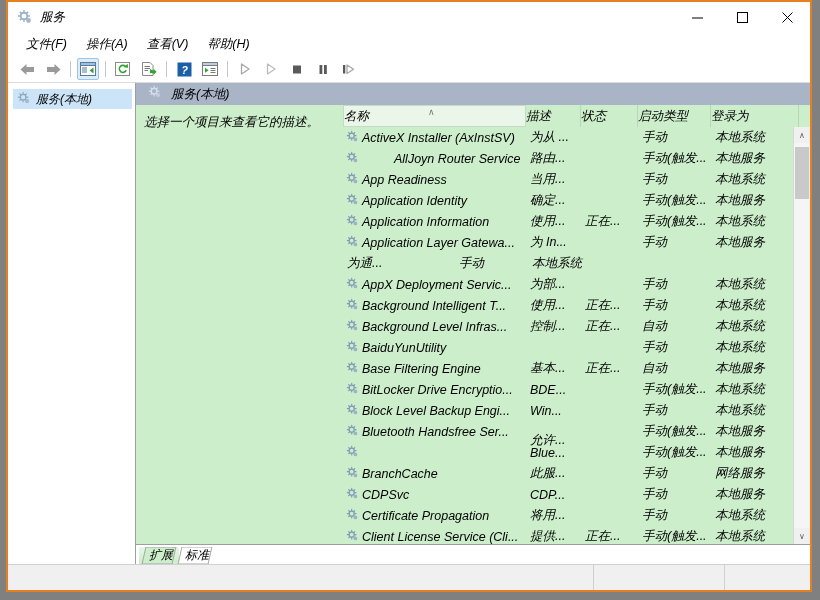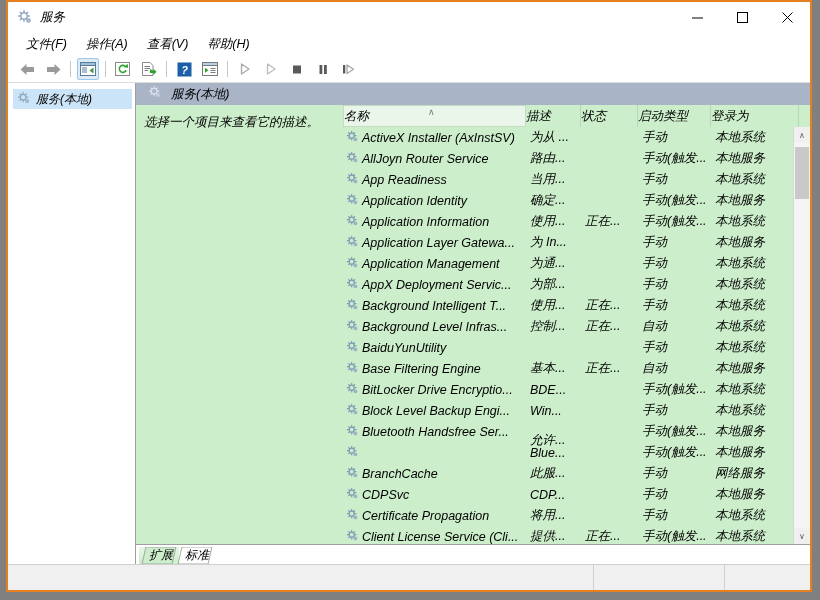--- a/index.html
+++ b/index.html
@@ -564,21 +564,21 @@
                     </svg></span>
                   <span>ActiveX Installer (AxInstSV)</span>
                 </div>
                 <div class="cell c-desc" style="width: 55px; flex: 0 0 55px;">为从 ...</div>
                 <div class="cell c-status" style="width: 57px; flex: 0 0 57px;"></div>
                 <div class="cell c-startup" style="width: 73px; flex: 0 0 73px;">手动</div>
                 <div class="cell c-logon" style="width: 88px; flex: 0 0 88px;">本地系统</div>
                 <div class="cell" style="flex: 1 1 auto;"></div>
               </div>
               <div class="row">
-                <div class="cell c-name" style="width: 183px; flex: 0 0 183px;">
+                <div class="cell c-name" style="width: 183px; flex: 0 0 183px; gap: 32px;">
                   <span class="gear"><svg width="13" height="13" viewBox="0 0 16 16">
                       <g fill="none" stroke="#7f9ab5" stroke-width="1.5">
                         <circle cx="7" cy="7" r="3.1"></circle>
                       </g>
                       <g stroke="#7f9ab5" stroke-width="1.4" stroke-linecap="round">
                         <line x1="7" y1="1.7" x2="7" y2="3.1"></line>
                         <line x1="7" y1="10.9" x2="7" y2="12.3"></line>
                         <line x1="1.7" y1="7" x2="3.1" y2="7"></line>
                         <line x1="10.9" y1="7" x2="12.3" y2="7"></line>
                         <line x1="3.3" y1="3.3" x2="4.3" y2="4.3"></line>
@@ -694,39 +694,20 @@
                     </svg></span>
                   <span>Application Layer Gatewa...</span>
                 </div>
                 <div class="cell c-desc" style="width: 55px; flex: 0 0 55px;">为 In...</div>
                 <div class="cell c-status" style="width: 57px; flex: 0 0 57px;"></div>
                 <div class="cell c-startup" style="width: 73px; flex: 0 0 73px;">手动</div>
                 <div class="cell c-logon" style="width: 88px; flex: 0 0 88px;">本地服务</div>
                 <div class="cell" style="flex: 1 1 auto;"></div>
               </div>
               <div class="row">
-                <div class="cell c-name" style="width: 183px; flex: 0 0 183px;">
-                  <span class="gear"><svg width="13" height="13" viewBox="0 0 16 16">
-                      <g fill="none" stroke="#7f9ab5" stroke-width="1.5">
-                        <circle cx="7" cy="7" r="3.1"></circle>
-                      </g>
-                      <g stroke="#7f9ab5" stroke-width="1.4" stroke-linecap="round">
-                        <line x1="7" y1="1.7" x2="7" y2="3.1"></line>
-                        <line x1="7" y1="10.9" x2="7" y2="12.3"></line>
-                        <line x1="1.7" y1="7" x2="3.1" y2="7"></line>
-                        <line x1="10.9" y1="7" x2="12.3" y2="7"></line>
-                        <line x1="3.3" y1="3.3" x2="4.3" y2="4.3"></line>
-                        <line x1="9.7" y1="9.7" x2="10.7" y2="10.7"></line>
-                        <line x1="10.7" y1="3.3" x2="9.7" y2="4.3"></line>
-                        <line x1="4.3" y1="9.7" x2="3.3" y2="10.7"></line>
-                      </g>
-                      <circle cx="11.6" cy="11.6" r="2.3" fill="#9db3c6"></circle>
-                    </svg></span>
-                  <span>Application Management</span>
-                </div>
                 <div class="cell c-desc" style="width: 55px; flex: 0 0 55px;">为通...</div>
                 <div class="cell c-status" style="width: 57px; flex: 0 0 57px;"></div>
                 <div class="cell c-startup" style="width: 73px; flex: 0 0 73px;">手动</div>
                 <div class="cell c-logon" style="width: 88px; flex: 0 0 88px;">本地系统</div>
                 <div class="cell" style="flex: 1 1 auto;"></div>
               </div>
               <div class="row">
                 <div class="cell c-name" style="width: 183px; flex: 0 0 183px;">
                   <span class="gear"><svg width="13" height="13" viewBox="0 0 16 16">
                       <g fill="none" stroke="#7f9ab5" stroke-width="1.5">

